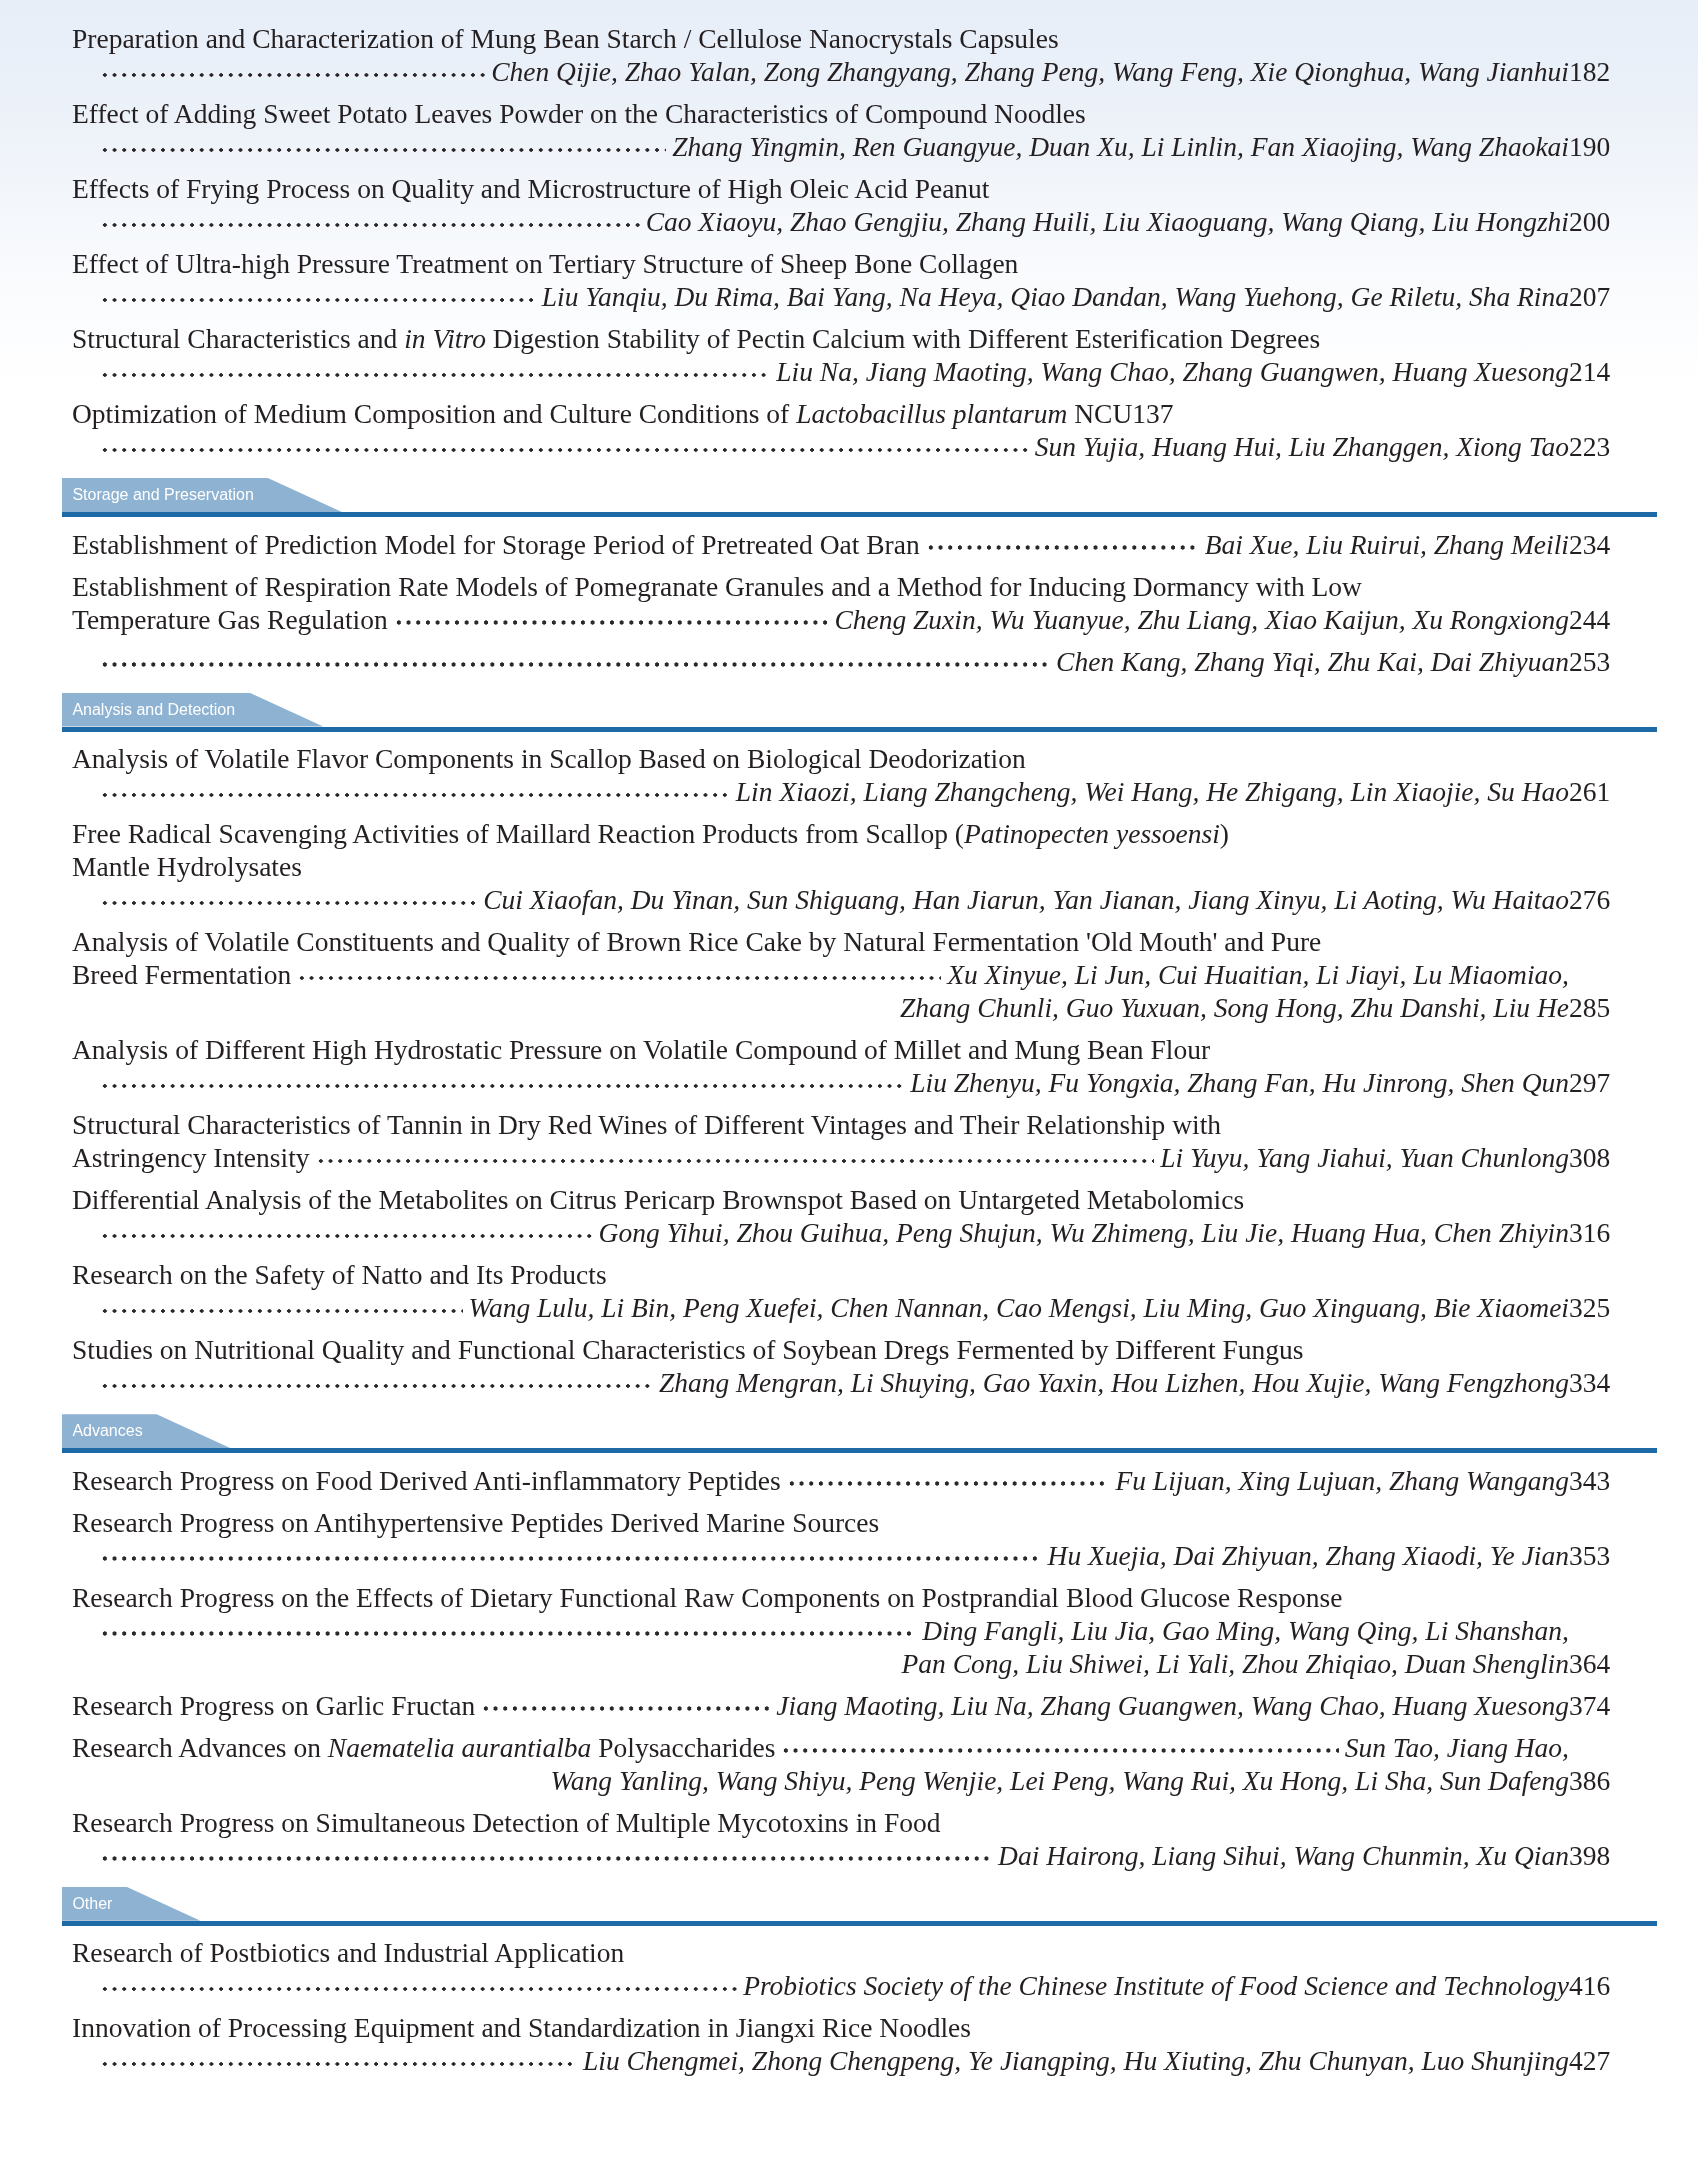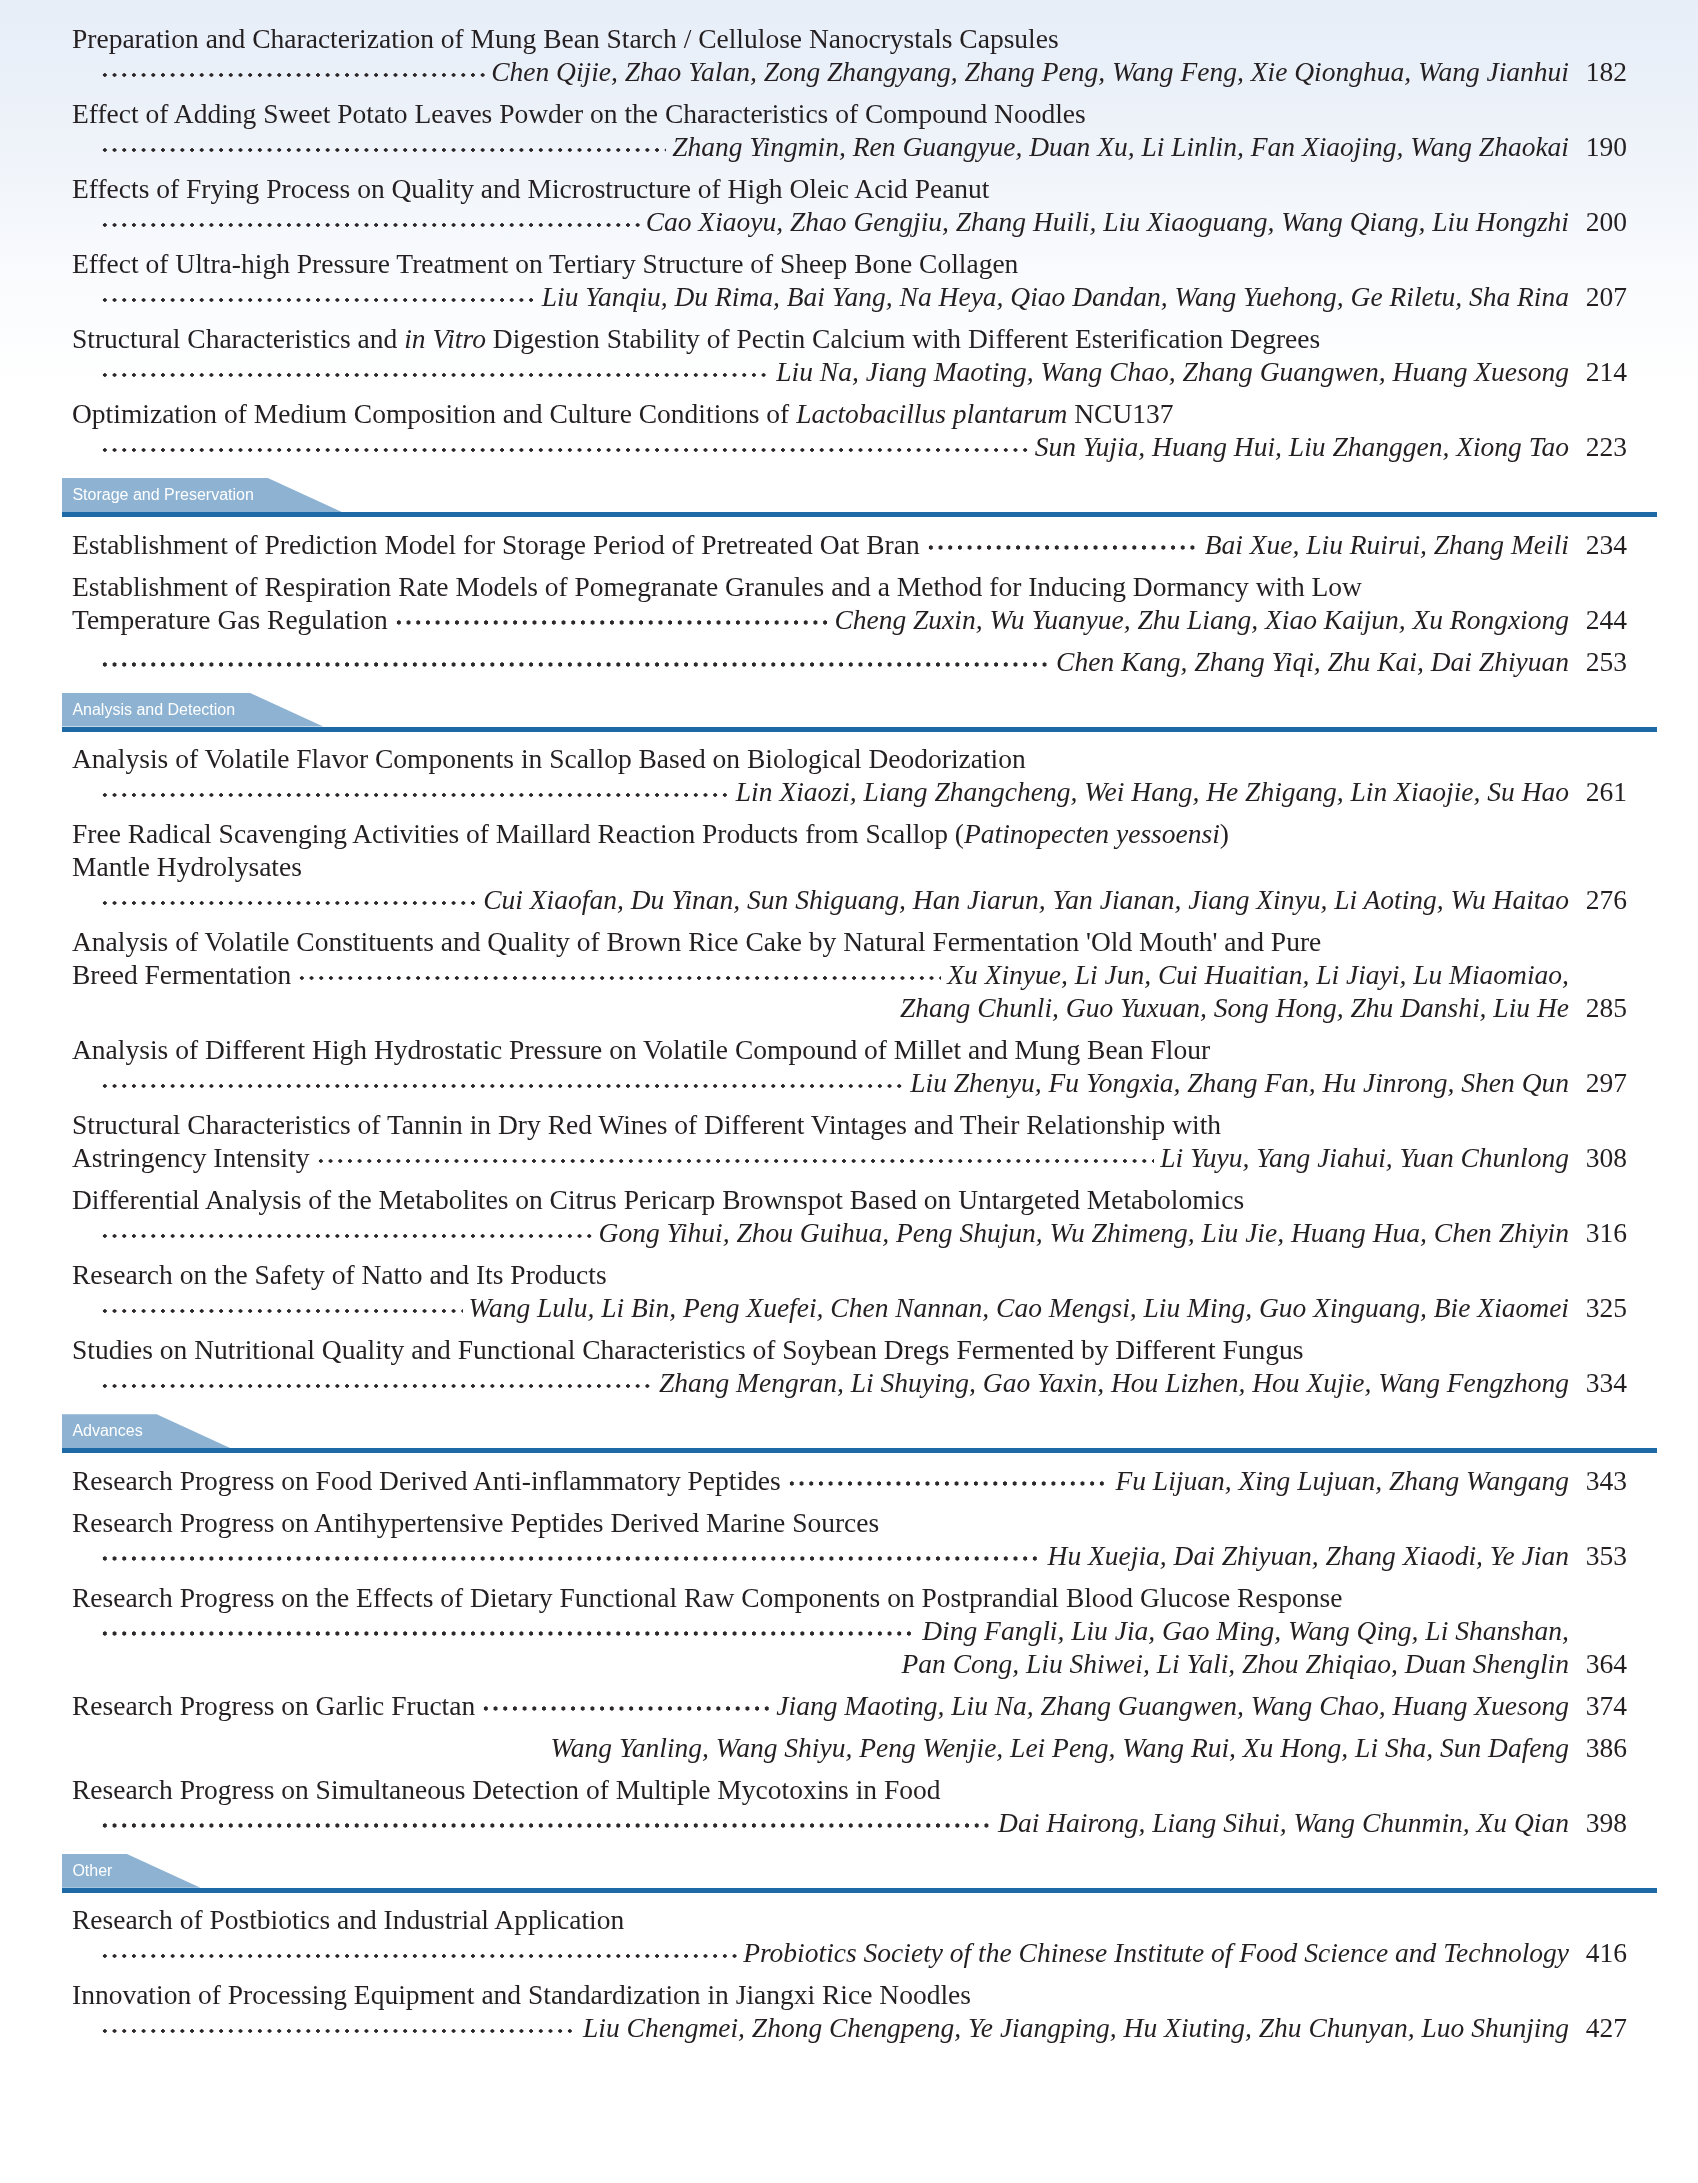--- a/index.html
+++ b/index.html
@@ -28,21 +28,21 @@
     display:flex;
     align-items:baseline;
     white-space:pre;
     margin:0 72px 0 72px;
     font-size:27.5px;
     line-height:33px;
   }
   .seg-title{font-style:normal;}
   .seg-title.italic{font-style:italic;}
   .seg-authors{font-style:italic;text-align:right;}
-  .seg-page{flex:0 0 58px;text-align:right;font-style:normal;}
+  .seg-page{flex:0 0 58px;text-align:left;font-style:normal;}
   .seg-fill{flex:1 1 auto;}
   .seg-indent{flex:0 0 22px;}
   .seg-dots{
     flex:1 1 auto;
     min-width:30px;
     position:relative;
     align-self:stretch;
   }
   .seg-dots::after{
     content:"";
@@ -162,20 +162,21 @@
       </div>
       <div class="entry">
         <div class="row"><span class="seg-title">Research Progress on the Effects of Dietary Functional Raw Components on Postprandial Blood Glucose Response</span></div>
         <div class="row"><span class="seg-indent"></span><span class="seg-dots"></span><span class="seg-authors">Ding Fangli, Liu Jia, Gao Ming, Wang Qing, Li Shanshan,</span><span class="seg-page"></span></div>
         <div class="row"><span class="seg-fill"></span><span class="seg-authors">Pan Cong, Liu Shiwei, Li Yali, Zhou Zhiqiao, Duan Shenglin</span><span class="seg-page">364</span></div>
       </div>
       <div class="entry">
         <div class="row"><span class="seg-title">Research Progress on Garlic Fructan</span><span class="seg-dots"></span><span class="seg-authors">Jiang Maoting, Liu Na, Zhang Guangwen, Wang Chao, Huang Xuesong</span><span class="seg-page">374</span></div>
       </div>
       <div class="entry">
+        <div class="row"><span class="seg-title">Research Advances on </span><span class="seg-title italic">Naematelia aurantialba</span><span class="seg-title"> Polysaccharides</span><span class="seg-dots"></span><span class="seg-authors">Sun Tao, Jiang Hao,</span><span class="seg-page"></span></div>
         <div class="row"><span class="seg-fill"></span><span class="seg-authors">Wang Yanling, Wang Shiyu, Peng Wenjie, Lei Peng, Wang Rui, Xu Hong, Li Sha, Sun Dafeng</span><span class="seg-page">386</span></div>
       </div>
       <div class="entry">
         <div class="row"><span class="seg-title">Research Progress on Simultaneous Detection of Multiple Mycotoxins in Food</span></div>
         <div class="row"><span class="seg-indent"></span><span class="seg-dots"></span><span class="seg-authors">Dai Hairong, Liang Sihui, Wang Chunmin, Xu Qian</span><span class="seg-page">398</span></div>
       </div>
       <div class="banner-wrap">
         <div class="banner"><span>Other</span></div>
         <div class="rule"></div>
       </div>

